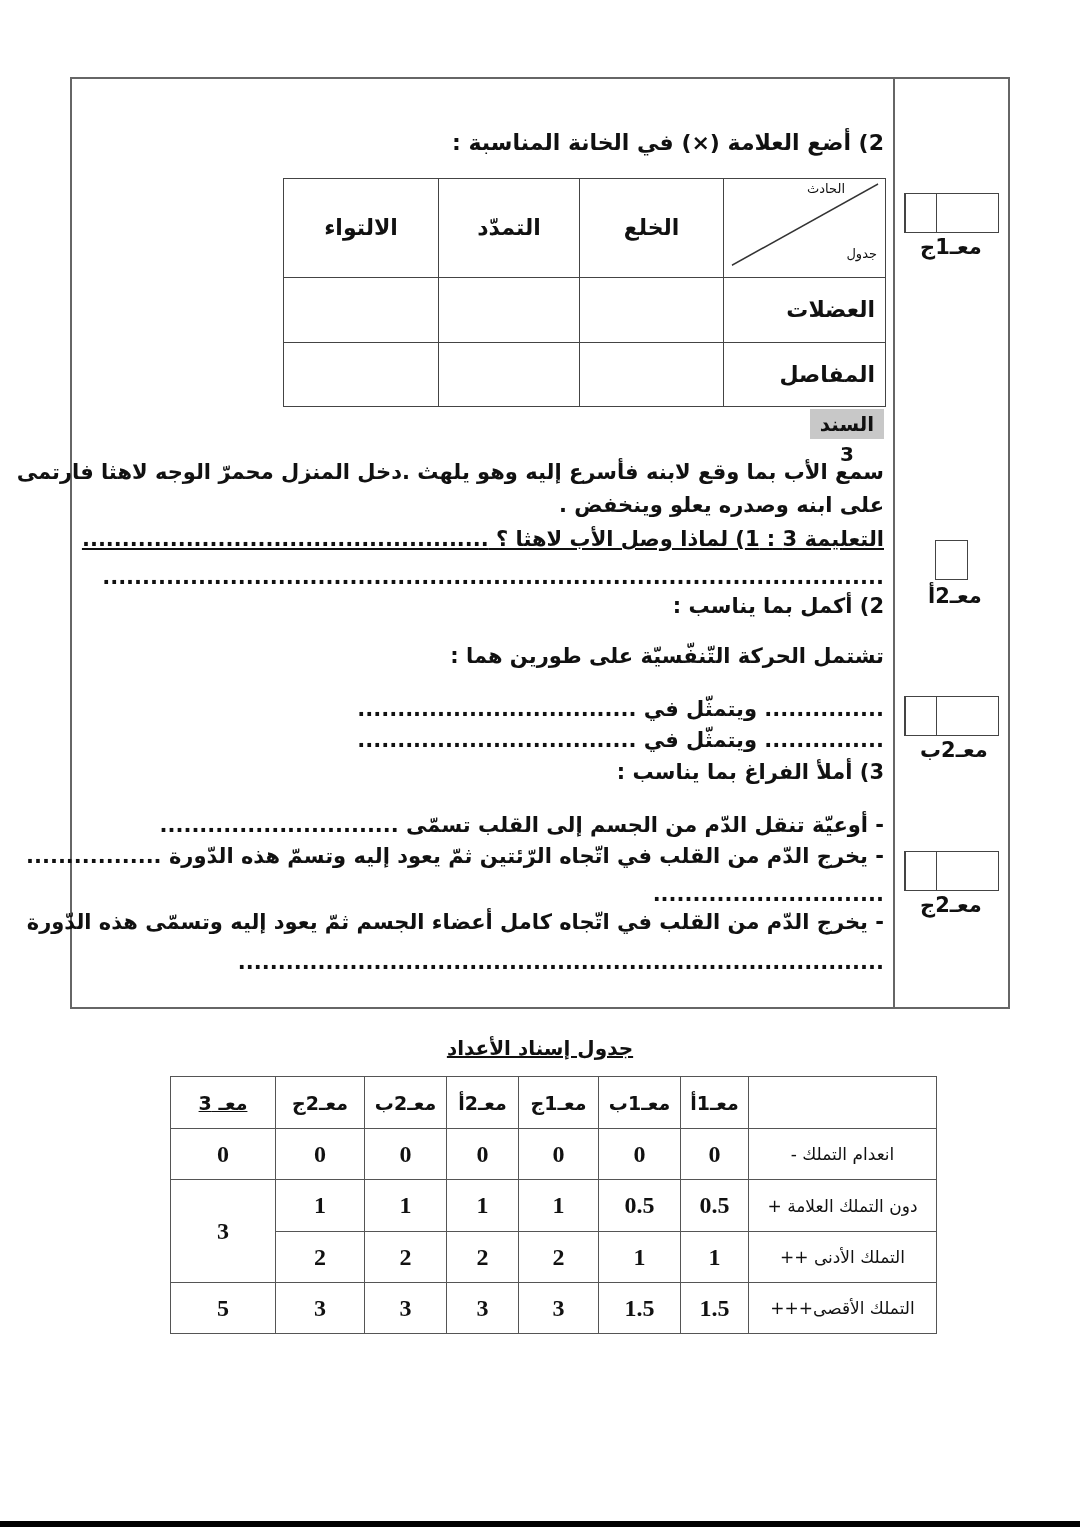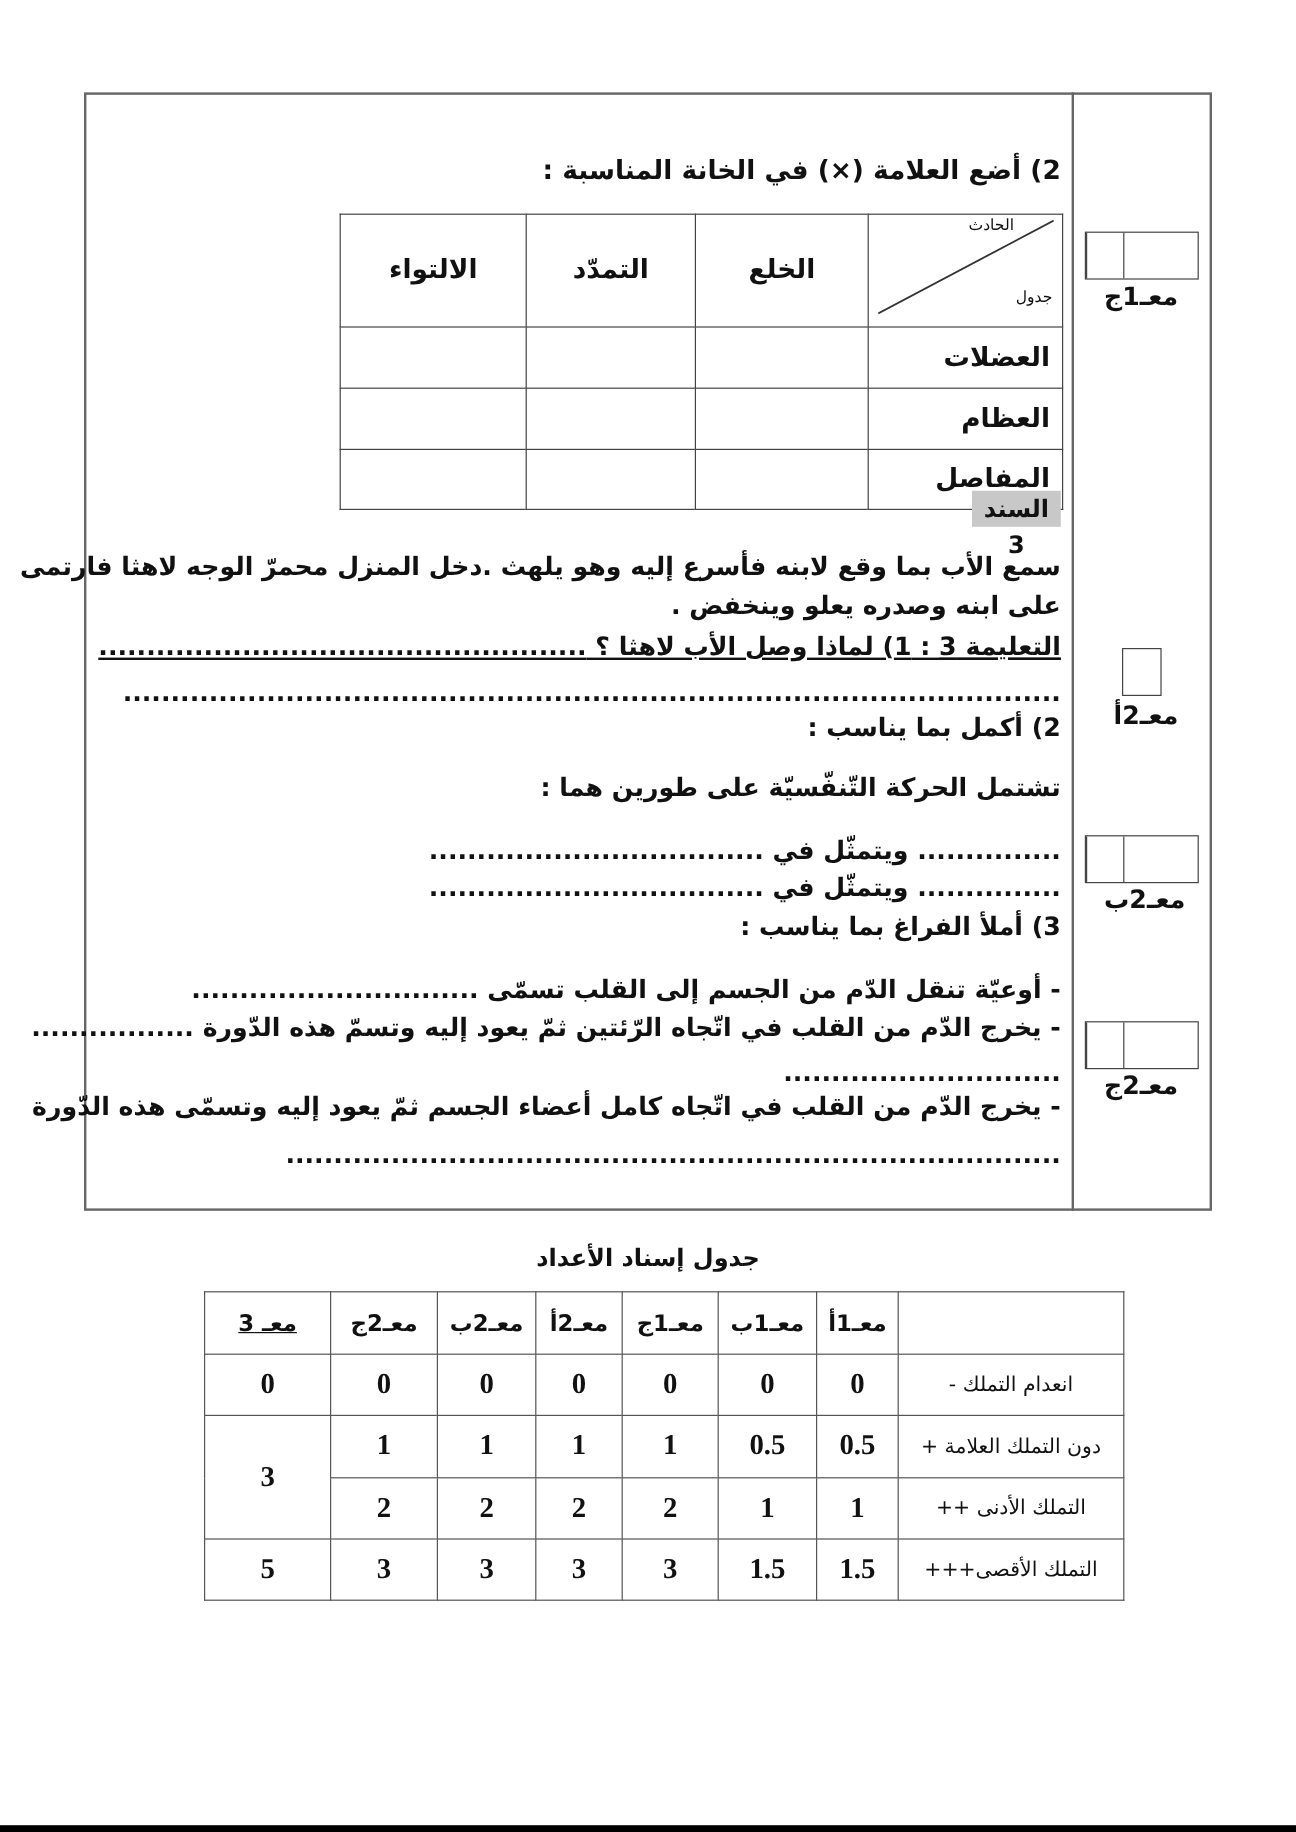--- a/index.html
+++ b/index.html
@@ -26,58 +26,52 @@
   .line { font-size: 21px; font-weight: bold; white-space: nowrap; position: absolute; }
   .u { text-decoration: underline; }
 
   
   .score-boxes { position: absolute; display: flex; flex-direction: row-reverse; border: 1.5px solid #444; }
   .score-boxes span { display: block; width: 31px; height: 38px; border-left: 1.5px solid #444; }
   .score-boxes span:last-child { border-left: none; }
   .score-label { position: absolute; font-size: 21px; font-weight: bold; white-space: nowrap; }
 
   
-  #grade-title { left: 0; width: 1080px; top: 1036px; text-align: center; font-size: 20px; font-weight: bold; }
+  #grade-title { left: 0; width: 1080px; top: 1036px; text-align: center; font-size: 20px; font-weight: bold; text-decoration: underline; }
   #grade-table { left: 170px; top: 1076px; width: 750px; height: 257px; border-collapse: collapse; table-layout: fixed; }
   #grade-table td { border: 1.5px solid #555; text-align: center; vertical-align: middle; font-family: "Liberation Serif", "DejaVu Serif", serif; font-weight: bold; font-size: 24px; }
   #grade-table td.head { font-family: "DejaVu Sans", sans-serif; font-size: 19px; }
   #grade-table td.crit { font-family: "DejaVu Sans", sans-serif; font-size: 17px; font-weight: normal; text-align: center; }
 
   #bottom-bar { left: 0; top: 1521px; width: 1080px; height: 6px; background: #000; }
 </style>
 </head>
 <body>
 
 <div id="frame" class="abs"></div>
 <div id="frame-sep" class="abs"></div>
 
 <div class="abs q-title" style="right:196px; top:130px;">2) أضع العلامة (×) في الخانة المناسبة :</div>
 
 <table id="injury-table" class="abs">
   <tbody>
-      <tr style="height:94px;">
+      <tr style="height:77px;">
     <td class="corner-cell" style="width:162px;">
       <svg class="corner-line" viewBox="0 0 162 77" preserveAspectRatio="none">
         <line x1="8" y1="68" x2="155" y2="4" stroke="#333" stroke-width="1.3"></line>
       </svg>
       <span class="corner-top">الحادث</span>
       <span class="corner-bot">جدول</span>
     </td>
     <td style="width:144px;">الخلع</td>
     <td style="width:141px;">التمدّد</td>
     <td style="width:155px;">الالتواء</td>
   </tr>
   <tr style="height:51px;">
     <td class="rowhead">العضلات</td>
-    <td></td>
-    <td></td>
-    <td></td>
-  </tr>
-  <tr style="height:51px;">
-    <td class="rowhead">العظام</td>
     <td></td>
     <td></td>
     <td></td>
   </tr>
   <tr style="height:50px;">
     <td class="rowhead">المفاصل</td>
     <td></td>
     <td></td>
     <td></td>
   </tr>

